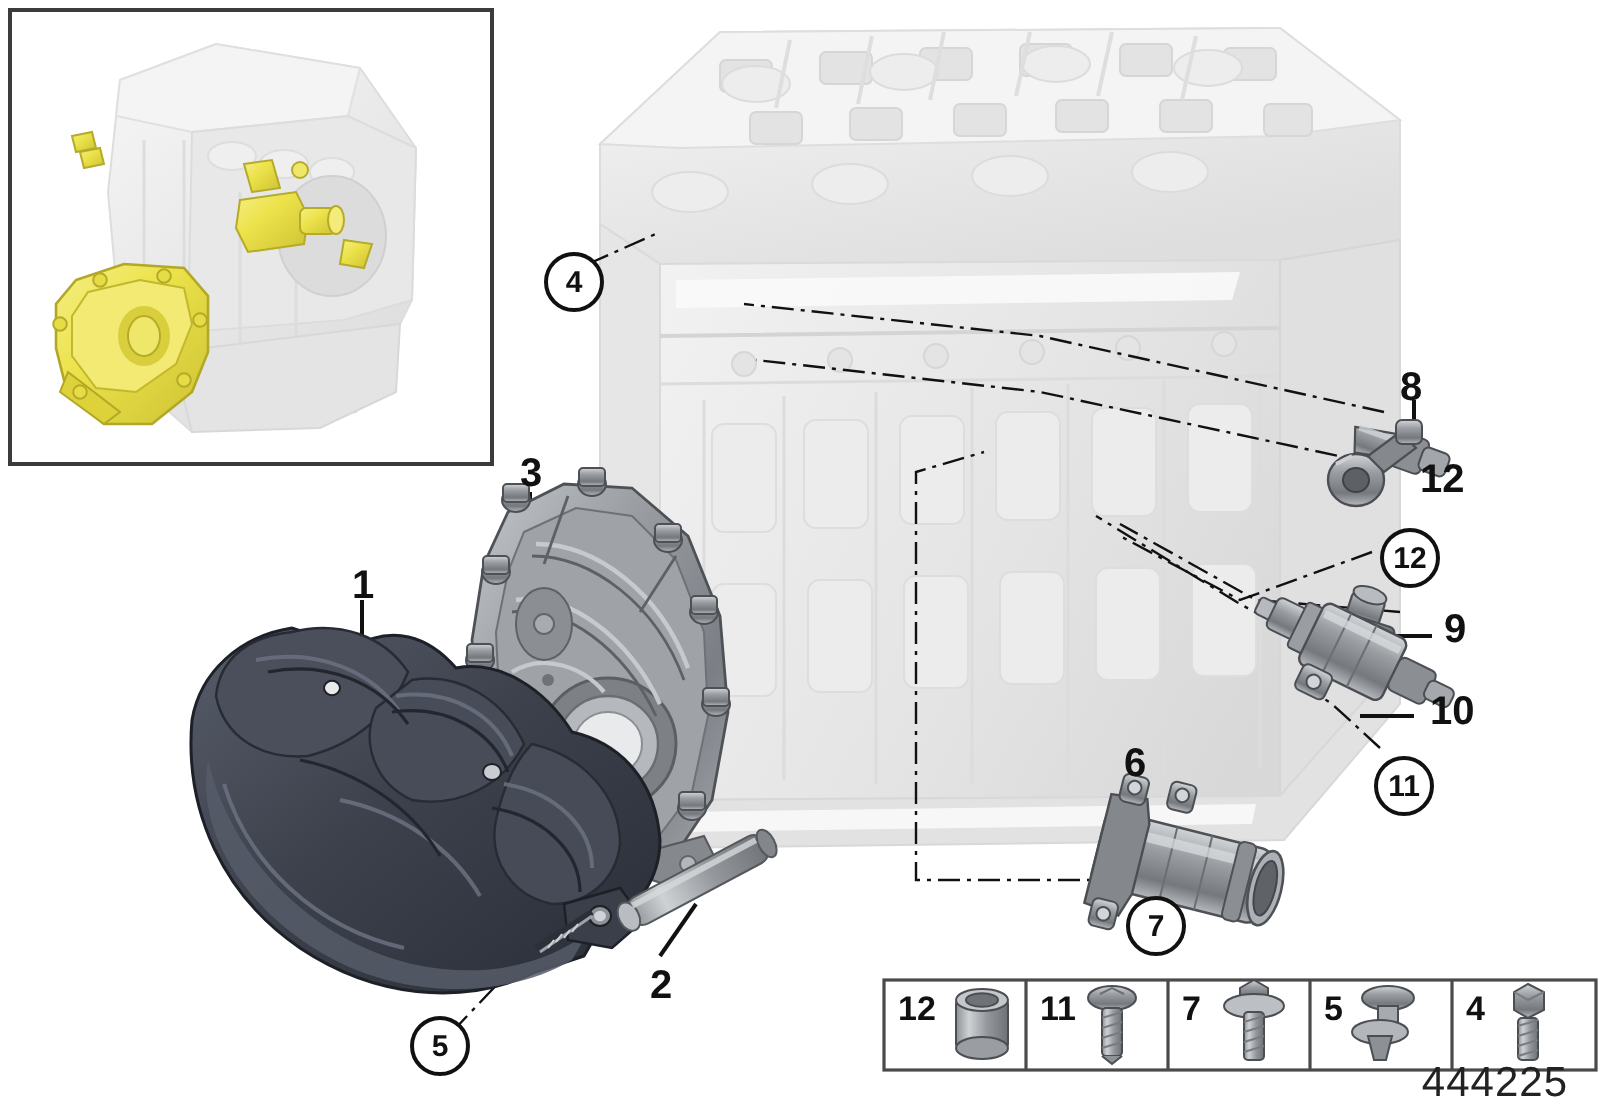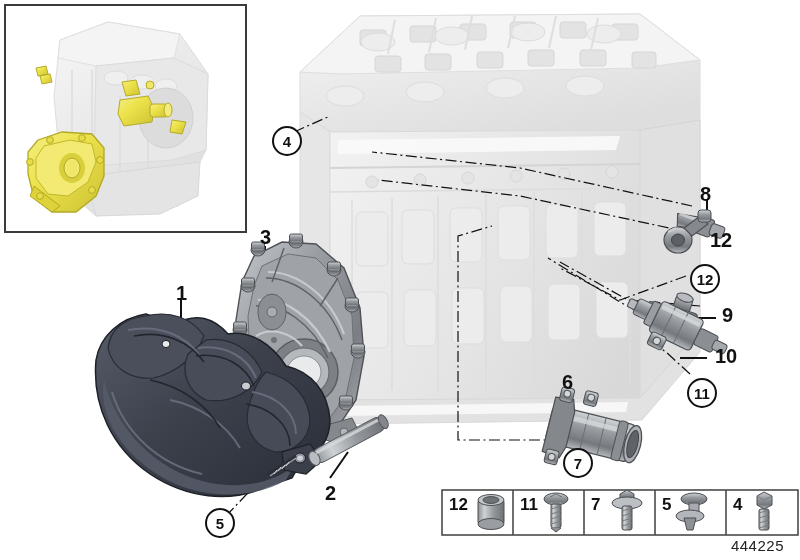--- a/index.html
+++ b/index.html
@@ -6,21 +6,21 @@
   #stage{position:relative;width:800px;height:560px;background:#ffffff;
          font-family:"Liberation Sans",sans-serif;overflow:hidden;}
   #art{position:absolute;left:0;top:0;width:800px;height:560px;}
   .lbl{position:absolute;font-weight:bold;font-size:20px;color:#111;
        font-family:"Liberation Sans",sans-serif;line-height:1;}
   .clbl{position:absolute;width:26px;height:26px;border:2px solid #111;
         border-radius:50%;background:#fff;color:#111;font-weight:bold;
         font-size:15px;display:flex;align-items:center;justify-content:center;
         font-family:"Liberation Sans",sans-serif;}
   .leg-num{position:absolute;font-weight:bold;font-size:17px;color:#111;}
-  #diagid{position:absolute;right:16px;bottom:6px;font-size:15px;color:#222;
+  #diagid{position:absolute;right:16px;bottom:6px;font-size:21px;color:#222;
           letter-spacing:.5px;}
 </style>
 </head>
 <body>
 
 <div id="stage">
 
   <svg id="art" viewBox="0 0 800 560" xmlns="http://www.w3.org/2000/svg">
     <defs>
       <linearGradient id="gDark" x1="0" y1="0" x2="1" y2="1">

